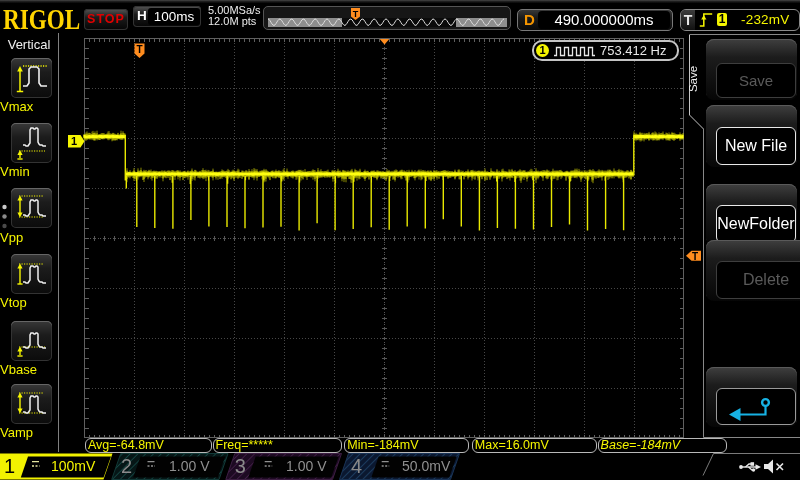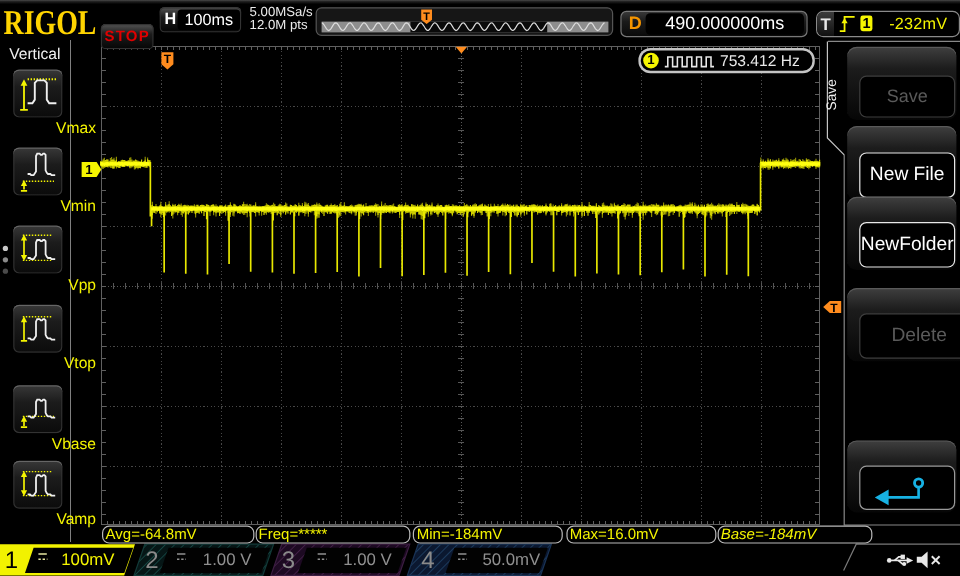--- a/index.html
+++ b/index.html
@@ -9,21 +9,21 @@
   .pill{position:absolute;top:437.5px;height:13px;background:#000;border:1px solid #b9b9b9;
         border-radius:6px;color:#f5f500;font-size:12.5px;line-height:13.5px;padding-left:2px;
         white-space:nowrap;overflow:hidden;margin-left:28px;}
   .sbtn{position:absolute;left:706px;width:91px;border-radius:8px;
         background:linear-gradient(180deg,#3f3f3f 0%,#1c1c1c 30%,#060606 100%);box-shadow:inset 0 1px 0 #5a5a5a;}
   .slab{position:absolute;left:10px;right:1px;bottom:2px;background:#000;border-radius:6px;
         text-align:center;font-size:15px;}
   .icbtn{position:absolute;left:11px;width:41px;height:40px;border-radius:5px;
          background:linear-gradient(180deg,#383838 0%,#1c1c1c 35%,#0b0b0b 100%);
          box-shadow:inset 0 1px 0 #666, inset 0 0 0 1px #333;}
-  .iclab{position:absolute;left:0;width:64px;text-align:right;color:#f5f500;font-size:13px;margin-left:16px;}
+  .iclab{position:absolute;left:0;width:64px;text-align:left;color:#f5f500;font-size:13px;}
 </style>
 </head>
 <body>
 <div id="scr">
 
 <svg class="abs" style="left:0;top:0" width="800" height="480" shape-rendering="crispEdges">
   <defs>
     <pattern id="h2" width="5.5" height="5.5" patternUnits="userSpaceOnUse" patternTransform="rotate(45)">
       <rect width="5.5" height="5.5" fill="#061616"></rect>
           <line x1="0" y1="0" x2="0" y2="5.5" stroke="#144441" stroke-width="1.6"></line>
@@ -145,21 +145,21 @@
 
   <circle cx="4.5" cy="207" r="2.2" fill="#c8c8c8" shape-rendering="auto"></circle>
   <circle cx="4.5" cy="216.5" r="2.2" fill="#8a8a8a" shape-rendering="auto"></circle>
   <circle cx="4.5" cy="226" r="2.2" fill="#4a4a4a" shape-rendering="auto"></circle>
 
   <path d="M58.5 33 V452" stroke="#808080" stroke-width="1"></path>
 </svg>
 
 <div class="abs" style="left:0;top:0;width:800px;height:31px;background:linear-gradient(180deg,#4a4a4a 0%,#222 4%,#000 11%)"></div>
 <div class="abs" style="left:3px;top:3px;font-family:'Liberation Serif',serif;font-weight:bold;font-size:29px;color:#ffd400;transform:scaleX(0.80);transform-origin:0 0;white-space:nowrap;">RIGOL</div>
-<div class="abs" style="left:84px;top:20px;width:44px;height:20.5px;border-radius:4px;background:linear-gradient(180deg,#555,#1c1c1c 40%,#050505);box-shadow:inset 0 0 0 1px #333;text-align:center;line-height:21px;color:#e00000;font-weight:bold;font-size:12.5px;letter-spacing:1px;">STOP</div>
+<div class="abs" style="left:84px;top:9px;width:44px;height:20.5px;border-radius:4px;background:linear-gradient(180deg,#555,#1c1c1c 40%,#050505);box-shadow:inset 0 0 0 1px #333;text-align:center;line-height:21px;color:#e00000;font-weight:bold;font-size:12.5px;letter-spacing:1px;">STOP</div>
 <div class="abs" style="left:133px;top:6px;width:68px;height:20.5px;border-radius:4px;background:linear-gradient(180deg,#555,#1c1c1c 40%,#050505);box-shadow:inset 0 0 0 1px #333;">
   <span class="abs" style="left:4px;top:0;line-height:20.5px;color:#fff;font-weight:bold;font-size:13.5px;">H</span>
   <span class="abs" style="left:15px;top:1.5px;width:52px;height:17.5px;background:#000;border-radius:3px;color:#fff;font-size:13.5px;line-height:17.5px;text-align:center;">100ms</span>
 </div>
 <div class="abs" style="left:208px;top:4.5px;color:#ececec;font-size:11px;line-height:11.5px;">5.00MSa/s<br>12.0M pts</div>
 
 <div class="abs" style="left:263px;top:6px;width:246px;height:22px;border-radius:5px;background:#161616;border:1px solid #555;">
   <div class="abs" style="left:4px;top:11px;width:239px;height:9px;background:#8e8e8e;"></div>
   <div class="abs" style="left:78px;top:11px;width:114px;height:9px;background:#0a0a0a;"></div>
   <svg class="abs" style="left:4px;top:9px" width="236" height="12">
@@ -245,21 +245,21 @@
         <path d="M12 28 h2 l1 1 h2 l2 -3 v-12 l1 -2 h2 l1 1 h1 l1 -1 h1 l1 1 v12 l1 2 l1 1 h2 l1 1 h3" stroke="#f0f0f0" stroke-width="1.5" fill="none"></path>
       </svg></div>
 <div class="iclab" style="top:425.0px">Vamp</div>
 
 <div class="sbtn" style="top:39px;height:61px;">
   <div class="slab" style="height:33px;line-height:33px;border:1px solid #3e3e3e;color:#5a5a5a;">Save</div>
 </div>
 <div class="sbtn" style="top:105px;height:62px;">
   <div class="slab" style="height:36px;line-height:36px;border:1.5px solid #e8e8e8;color:#fff;font-size:16px;">New File</div>
 </div>
-<div class="sbtn" style="top:164px;height:61px;">
+<div class="sbtn" style="top:184px;height:61px;">
   <div class="slab" style="height:36px;line-height:36px;border:1.5px solid #e8e8e8;color:#fff;font-size:16px;">NewFolder</div>
 </div>
 <div class="sbtn" style="top:240px;height:61px;padding-left:20px;">
   <div class="slab" style="height:36px;line-height:36px;border:1px solid #3e3e3e;color:#5a5a5a;font-size:16px;">Delete</div>
 </div>
 <div class="sbtn" style="top:367px;height:60px;">
   <div class="slab" style="height:35px;border:1.5px solid #9a9a9a;"></div>
 </div>
 <svg class="abs" style="left:716px;top:392px" width="80" height="34">
       <path d="M49.5 14 V22.5 H24" stroke="#17b2e4" stroke-width="2.2" fill="none"></path>

